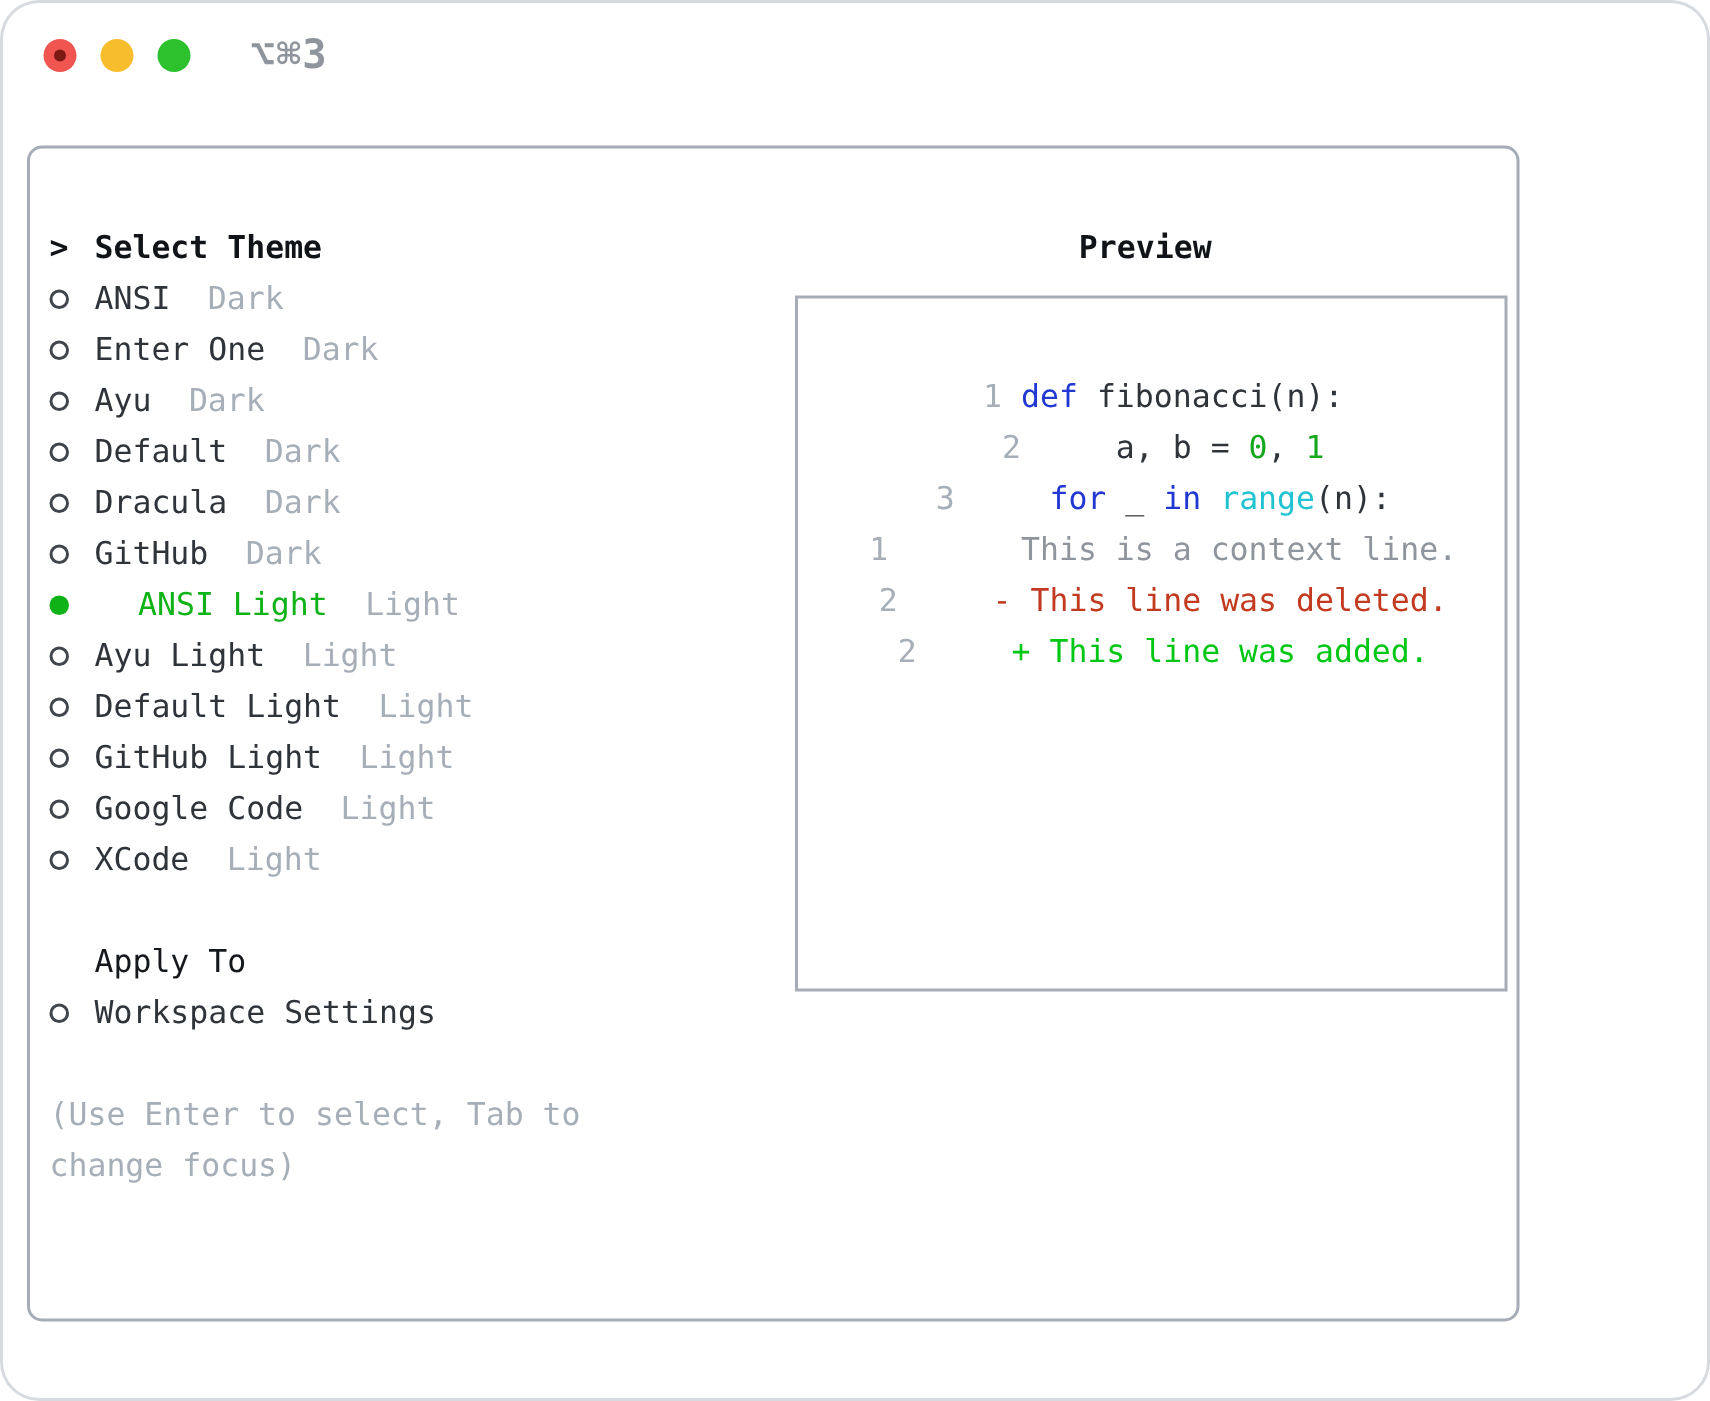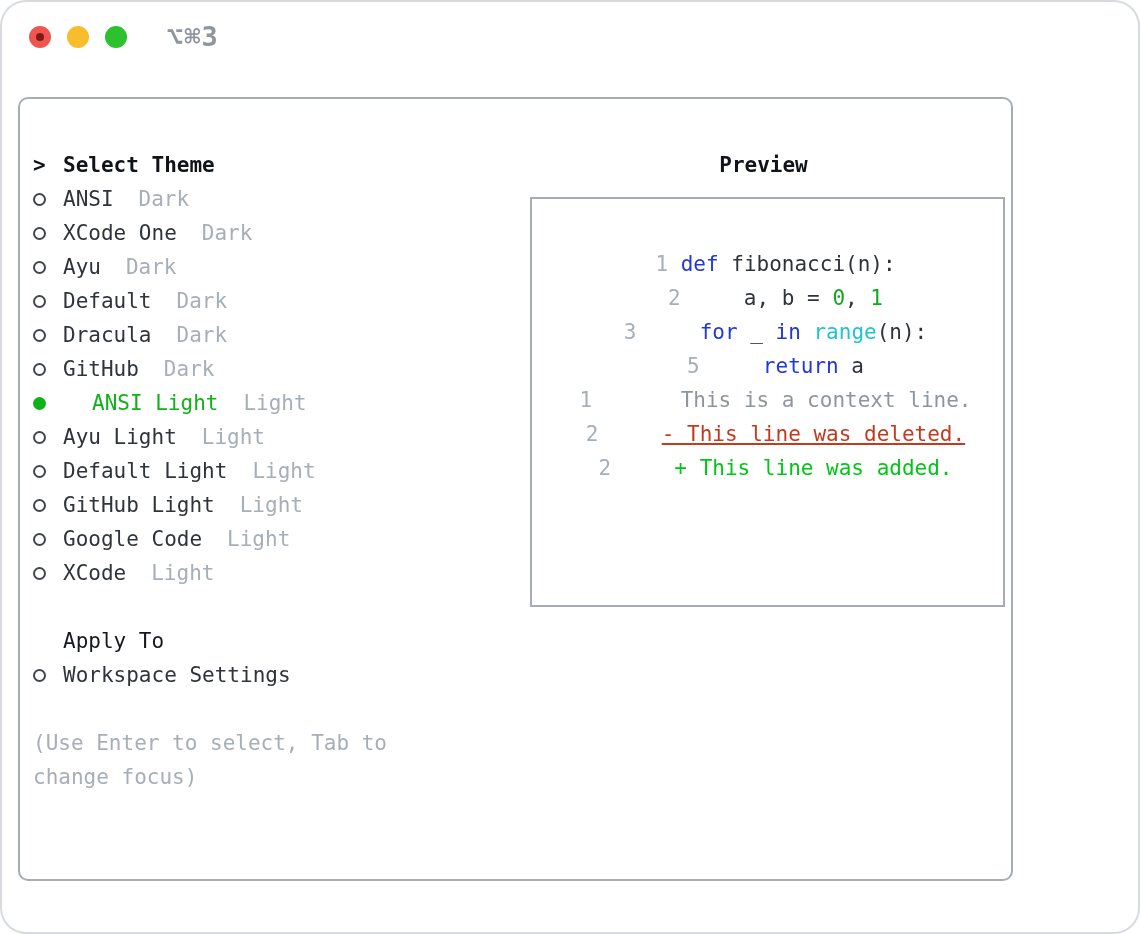--- a/index.html
+++ b/index.html
@@ -48,31 +48,31 @@
   .htitle{font-weight:bold;color:#101418;}
   .name{color:var(--text);white-space:pre;}
   .name.sel{color:var(--green);margin-left:29px;}
   .variant{color:var(--muted);margin-left:25px;}
   .subhead{color:#15181c;white-space:pre;}
   .hint{font-size:21px;line-height:34px;color:var(--muted);white-space:pre;}
   
   .preview{position:absolute;left:482px;top:49px;text-align:center;}
   .preview-label{height:34px;line-height:34px;font-size:21px;font-weight:bold;color:#101418;padding-left:20px;}
   .preview-box{
-    margin-top:15px;margin-left:28px;width:475px;height:410px;box-sizing:border-box;
+    margin-top:15px;margin-left:28px;width:475px;height:464px;box-sizing:border-box;
     border:2px solid var(--border);background:#fff;
     padding:48px 0 2px 16px;overflow:hidden;
   }
   .cline{height:34px;line-height:34px;font-size:21px;white-space:pre;color:var(--text);}
   .diff-block{}
   .seg-kw{color:var(--kw);}
   .seg-lit{color:var(--lit);}
   .seg-bi{color:var(--bi);}
   .seg-fg{color:var(--text);}
-  .seg-del{color:var(--del);text-decoration:underline;}
+  .seg-del{color:var(--del);}
   .seg-add{color:var(--add);}
   .seg-ctx{color:var(--ctx);}
   .lineno{color:var(--lineno);}
 </style>
 </head>
 <body>
 
 <div class="window">
 
   <div class="titlebar">
@@ -96,21 +96,21 @@
             <span class="marker">
               <span class="radio"></span>
             </span>
             <span class="name">ANSI</span>
             <span class="variant">Dark</span>
           </div>
           <div class="row">
             <span class="marker">
               <span class="radio"></span>
             </span>
-            <span class="name">XCode One</span>
+            <span class="name">Enter One</span>
             <span class="variant">Dark</span>
           </div>
           <div class="row">
             <span class="marker">
               <span class="radio"></span>
             </span>
             <span class="name">Ayu</span>
             <span class="variant">Dark</span>
           </div>
           <div class="row">
@@ -195,21 +195,20 @@
       <div class="hint">change focus)</div>
     </div>
 
     <div class="preview">
       <div class="preview-label">Preview</div>
       <div class="preview-box">
         <div id="code-block">
             <div class="cline"><span class="lineno">1 </span><span class="seg-kw">def</span><span class="seg-fg"> fibonacci(n):</span></div>
             <div class="cline"><span class="lineno">2 </span><span class="seg-fg">    a, b = </span><span class="seg-lit">0</span><span class="seg-fg">, </span><span class="seg-lit">1</span></div>
             <div class="cline"><span class="lineno">3 </span><span class="seg-fg">    </span><span class="seg-kw">for</span><span class="seg-fg"> _ </span><span class="seg-kw">in</span><span class="seg-fg"> </span><span class="seg-bi">range</span><span class="seg-fg">(n):</span></div>
-            <div class="cline"><span class="lineno">5 </span><span class="seg-fg">    </span><span class="seg-kw">return</span><span class="seg-fg"> a</span></div>
           </div>
         <div id="diff-block" class="diff-block">
             <div class="cline"><span class="lineno">1 </span><span class="seg-ctx">      This is a context line.</span></div>
             <div class="cline"><span class="lineno">2 </span><span class="seg-fg">    </span><span class="seg-del">- This line was deleted.</span></div>
             <div class="cline"><span class="lineno">2 </span><span class="seg-fg">    </span><span class="seg-add">+ This line was added.</span></div>
           </div>
       </div>
     </div>
 
   </div>

